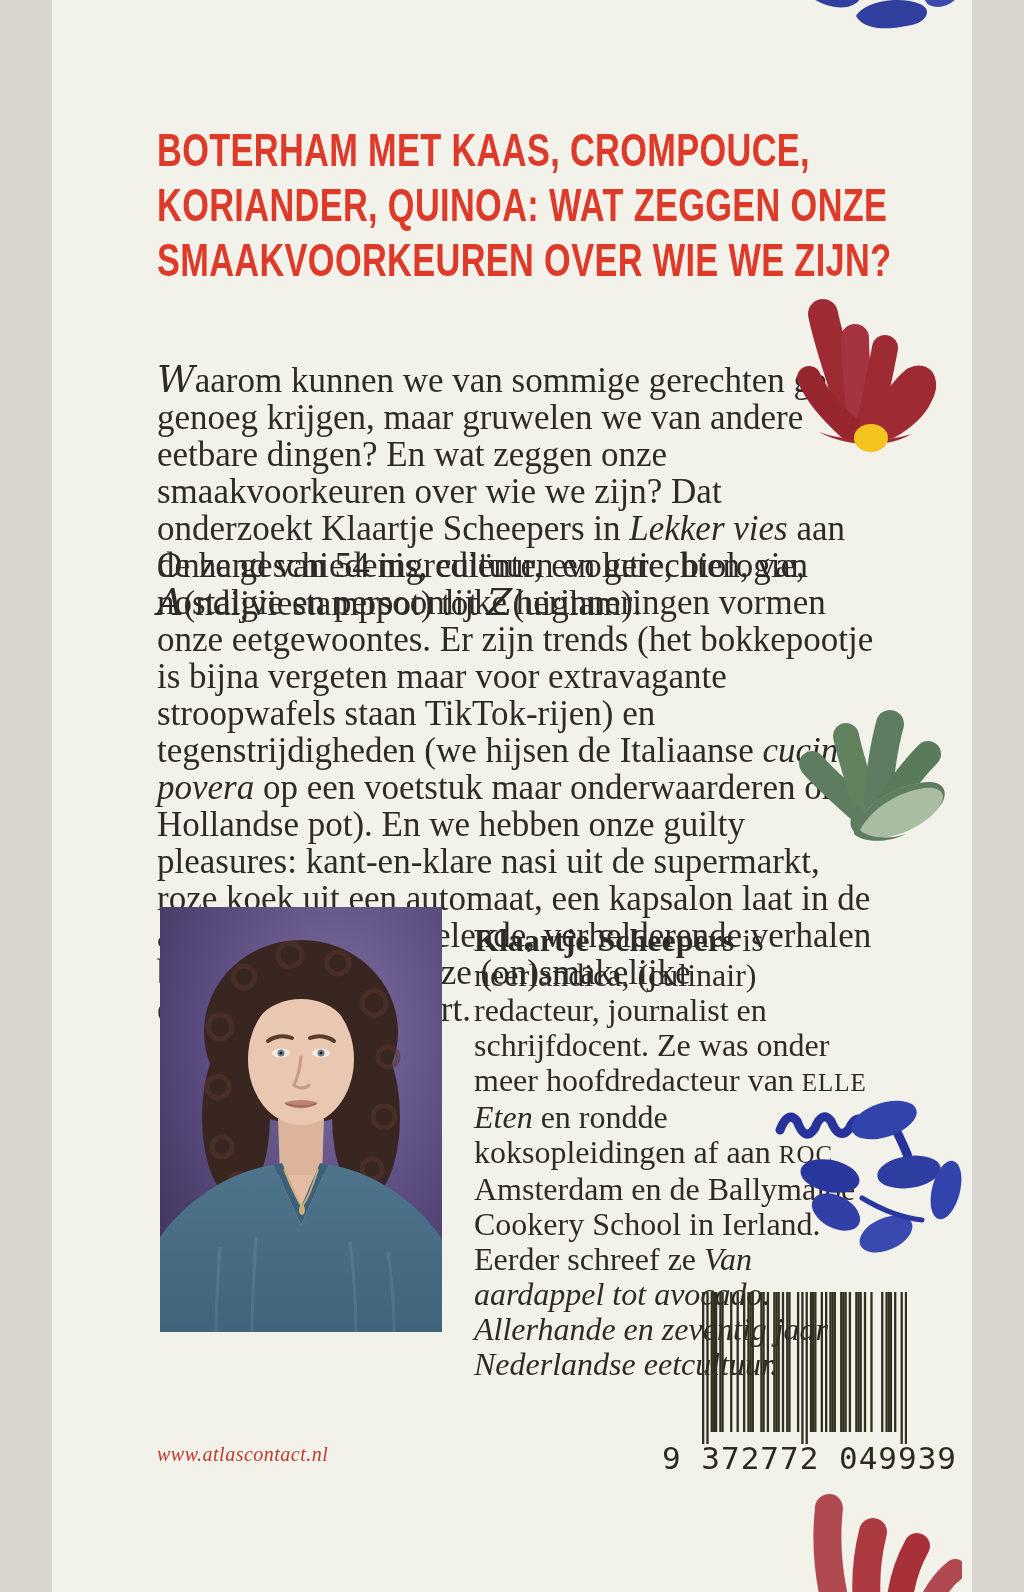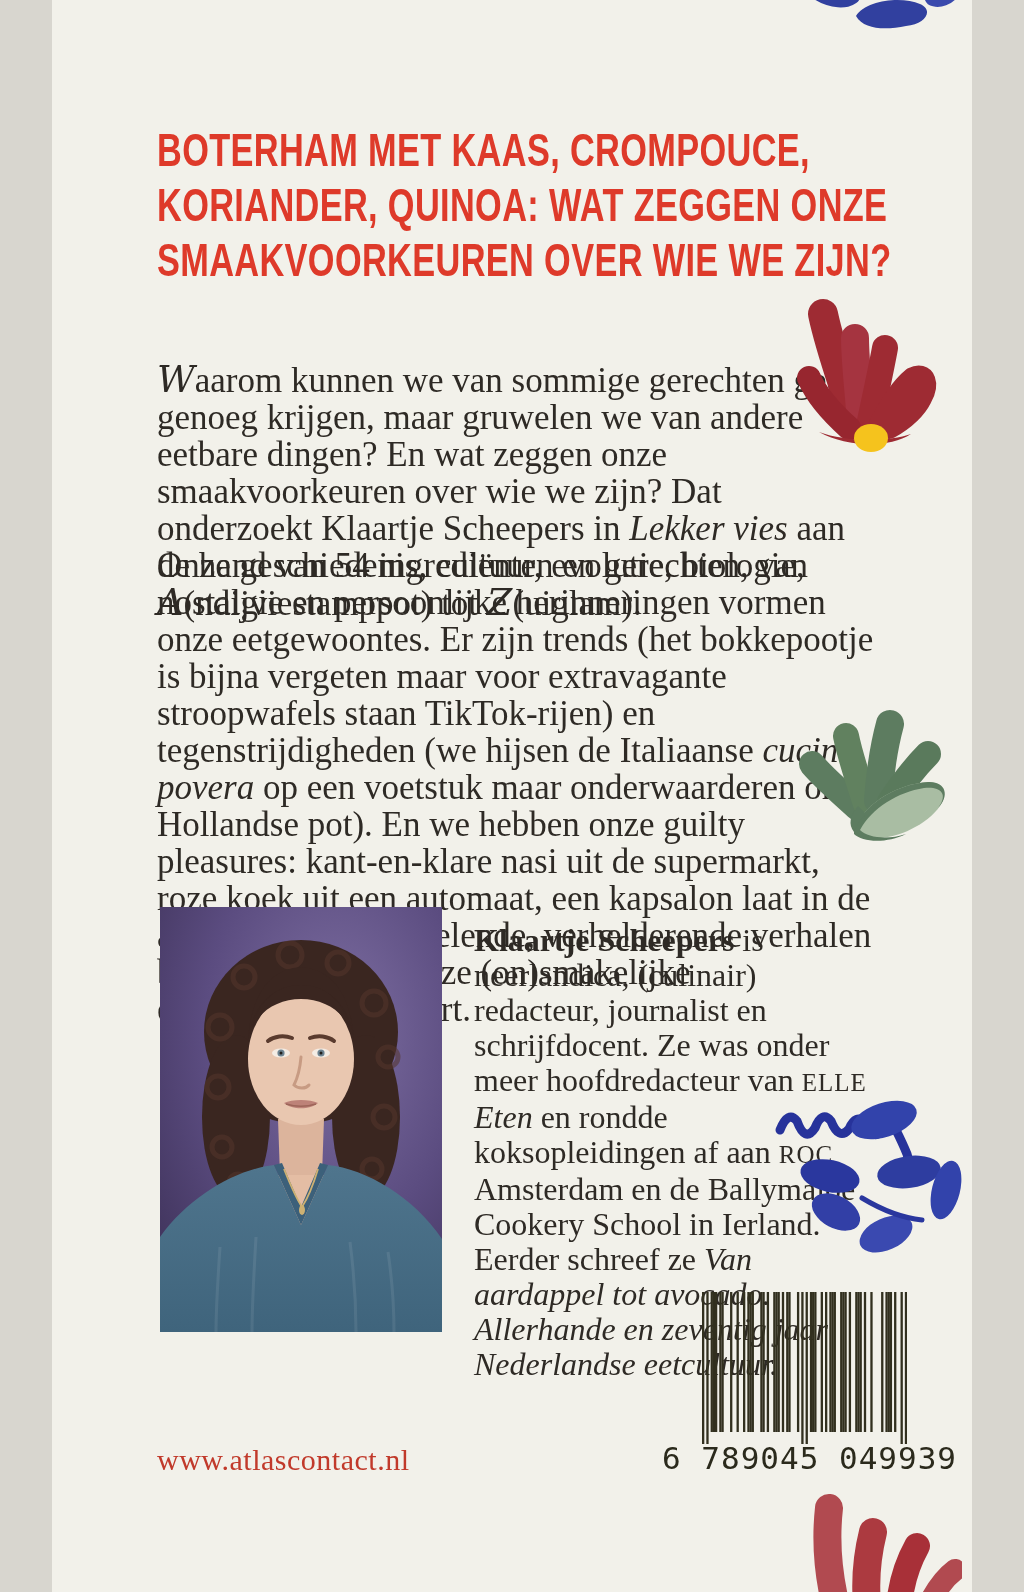--- a/index.html
+++ b/index.html
@@ -46,21 +46,21 @@
     position:absolute;left:108px;top:907px;width:282px;height:425px;
     display:block;
   }
   .author-bio{
     position:absolute;left:422px;top:891px;width:408px;
     font-size:32px;line-height:35px;color:#2e2a25;
   }
   
   .website{
     position:absolute;left:105px;top:1443px;
-    font-size:30px;letter-spacing:.5px;
+    font-size:20px;letter-spacing:.5px;font-style:italic;
   }
   .barcode{
     position:absolute;left:610px;top:1292px;width:250px;height:192px;
   }
   .barcode-bars{position:absolute;left:40px;top:0;}
   .barcode-number{
     position:absolute;left:0;top:148px;width:250px;
     font-family:"DejaVu Sans Mono",monospace;
     font-size:31px;color:#2b2a1c;letter-spacing:1px;white-space:nowrap;
   }
@@ -244,21 +244,21 @@
         <rect x="161.84" y="0" width="2.31" height="140" fill="#32301f"></rect>
         <rect x="168.32" y="0" width="2.31" height="140" fill="#32301f"></rect>
         <rect x="179.11" y="0" width="2.31" height="140" fill="#32301f"></rect>
         <rect x="183.42" y="0" width="2.31" height="140" fill="#32301f"></rect>
         <rect x="185.58" y="0" width="2.31" height="140" fill="#32301f"></rect>
         <rect x="187.74" y="0" width="2.31" height="140" fill="#32301f"></rect>
         <rect x="192.05" y="0" width="2.31" height="140" fill="#32301f"></rect>
         <rect x="198.53" y="0" width="2.31" height="152" fill="#32301f"></rect>
         <rect x="202.84" y="0" width="2.31" height="152" fill="#32301f"></rect>
       </svg>
-    <div class="barcode-number">6 789045 049939</div>
+    <div class="barcode-number">9 372772 049939</div>
   </div>
 
   <div class="website" style="color: rgb(193, 58, 43);">www.atlascontact.nl</div>
 
   <svg class="motif motif-red-bottom" width="165" height="120" viewBox="0 0 165 120">
     <g stroke="#AC3A40" stroke-linecap="round" fill="none">
       <path d="M38,122 C32,96 28,64 32,28" stroke-width="28" stroke="#b14a50"></path>
       <path d="M70,124 C68,100 70,76 76,52" stroke-width="28"></path>
       <path d="M102,126 C104,104 110,84 120,66" stroke-width="26" stroke="#a83038"></path>
       <path d="M132,124 C140,108 150,96 158,90" stroke-width="22" stroke="#b14a50"></path>

